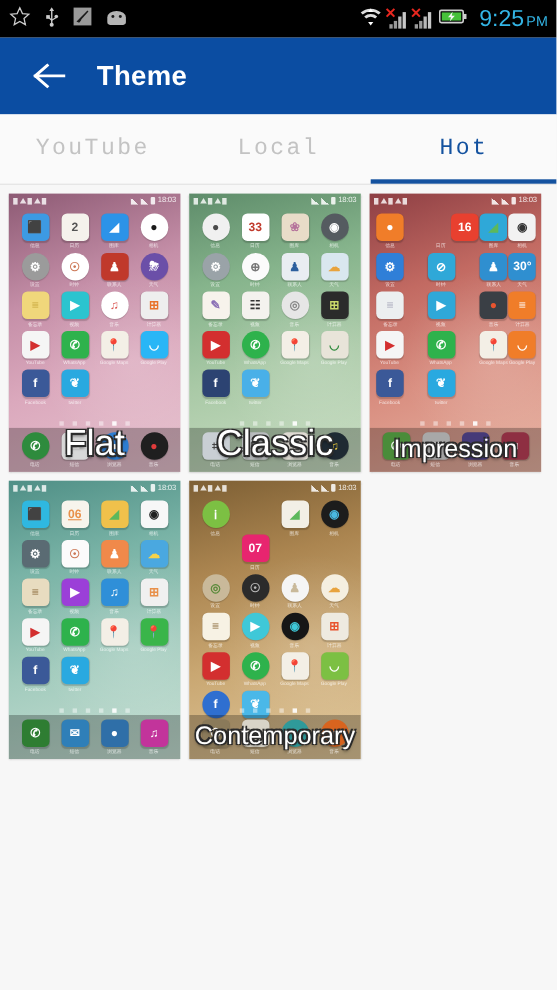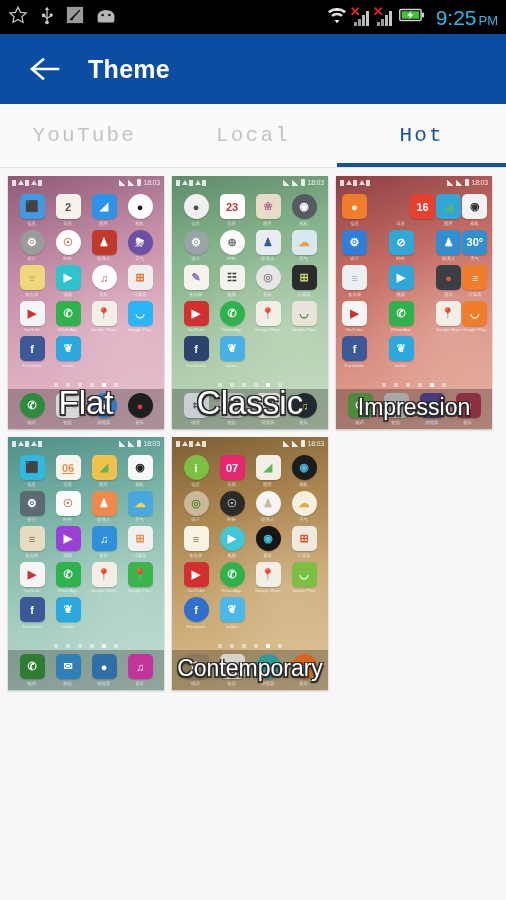--- a/index.html
+++ b/index.html
@@ -395,21 +395,21 @@
           <span class="mini-bat"></span>
           <span class="p-time">18:03</span>
         </div>
       </div>
       <div class="p-apps">
         <div class="p-app">
           <div class="p-ic circ" style="background: rgb(240, 240, 240); color: rgb(74, 74, 74);">●</div>
           <div class="p-lbl">信息</div>
         </div>
         <div class="p-app">
-          <div class="p-ic" style="background: rgb(255, 255, 255); color: rgb(192, 57, 43);">23</div>
+          <div class="p-ic" style="background: rgb(255, 255, 255); color: rgb(192, 57, 43);">33</div>
           <div class="p-lbl">日历</div>
         </div>
         <div class="p-app">
           <div class="p-ic" style="background: rgb(232, 220, 200); color: rgb(181, 115, 155);">❀</div>
           <div class="p-lbl">图库</div>
         </div>
         <div class="p-app">
           <div class="p-ic circ" style="background: rgb(85, 91, 96); color: rgb(255, 255, 255);">◉</div>
           <div class="p-lbl">相机</div>
         </div>
@@ -751,21 +751,21 @@
           <span class="mini-bat"></span>
           <span class="p-time">18:03</span>
         </div>
       </div>
       <div class="p-apps">
         <div class="p-app">
           <div class="p-ic circ" style="background: rgb(124, 192, 67); color: rgb(255, 255, 255);">ℹ</div>
           <div class="p-lbl">信息</div>
         </div>
         <div class="p-app">
-          <div class="p-ic" style="background: rgb(232, 37, 111); color: rgb(255, 255, 255);">07</div>
+          <div class="p-ic" style="background: rgb(232, 37, 111); color: rgb(255, 255, 255); margin-top: 31px;">07</div>
           <div class="p-lbl">日历</div>
         </div>
         <div class="p-app">
           <div class="p-ic" style="background: rgb(242, 239, 230); color: rgb(92, 184, 92);">◢</div>
           <div class="p-lbl">图库</div>
         </div>
         <div class="p-app">
           <div class="p-ic circ" style="background: rgb(28, 28, 28); color: rgb(74, 184, 224);">◉</div>
           <div class="p-lbl">相机</div>
         </div>

